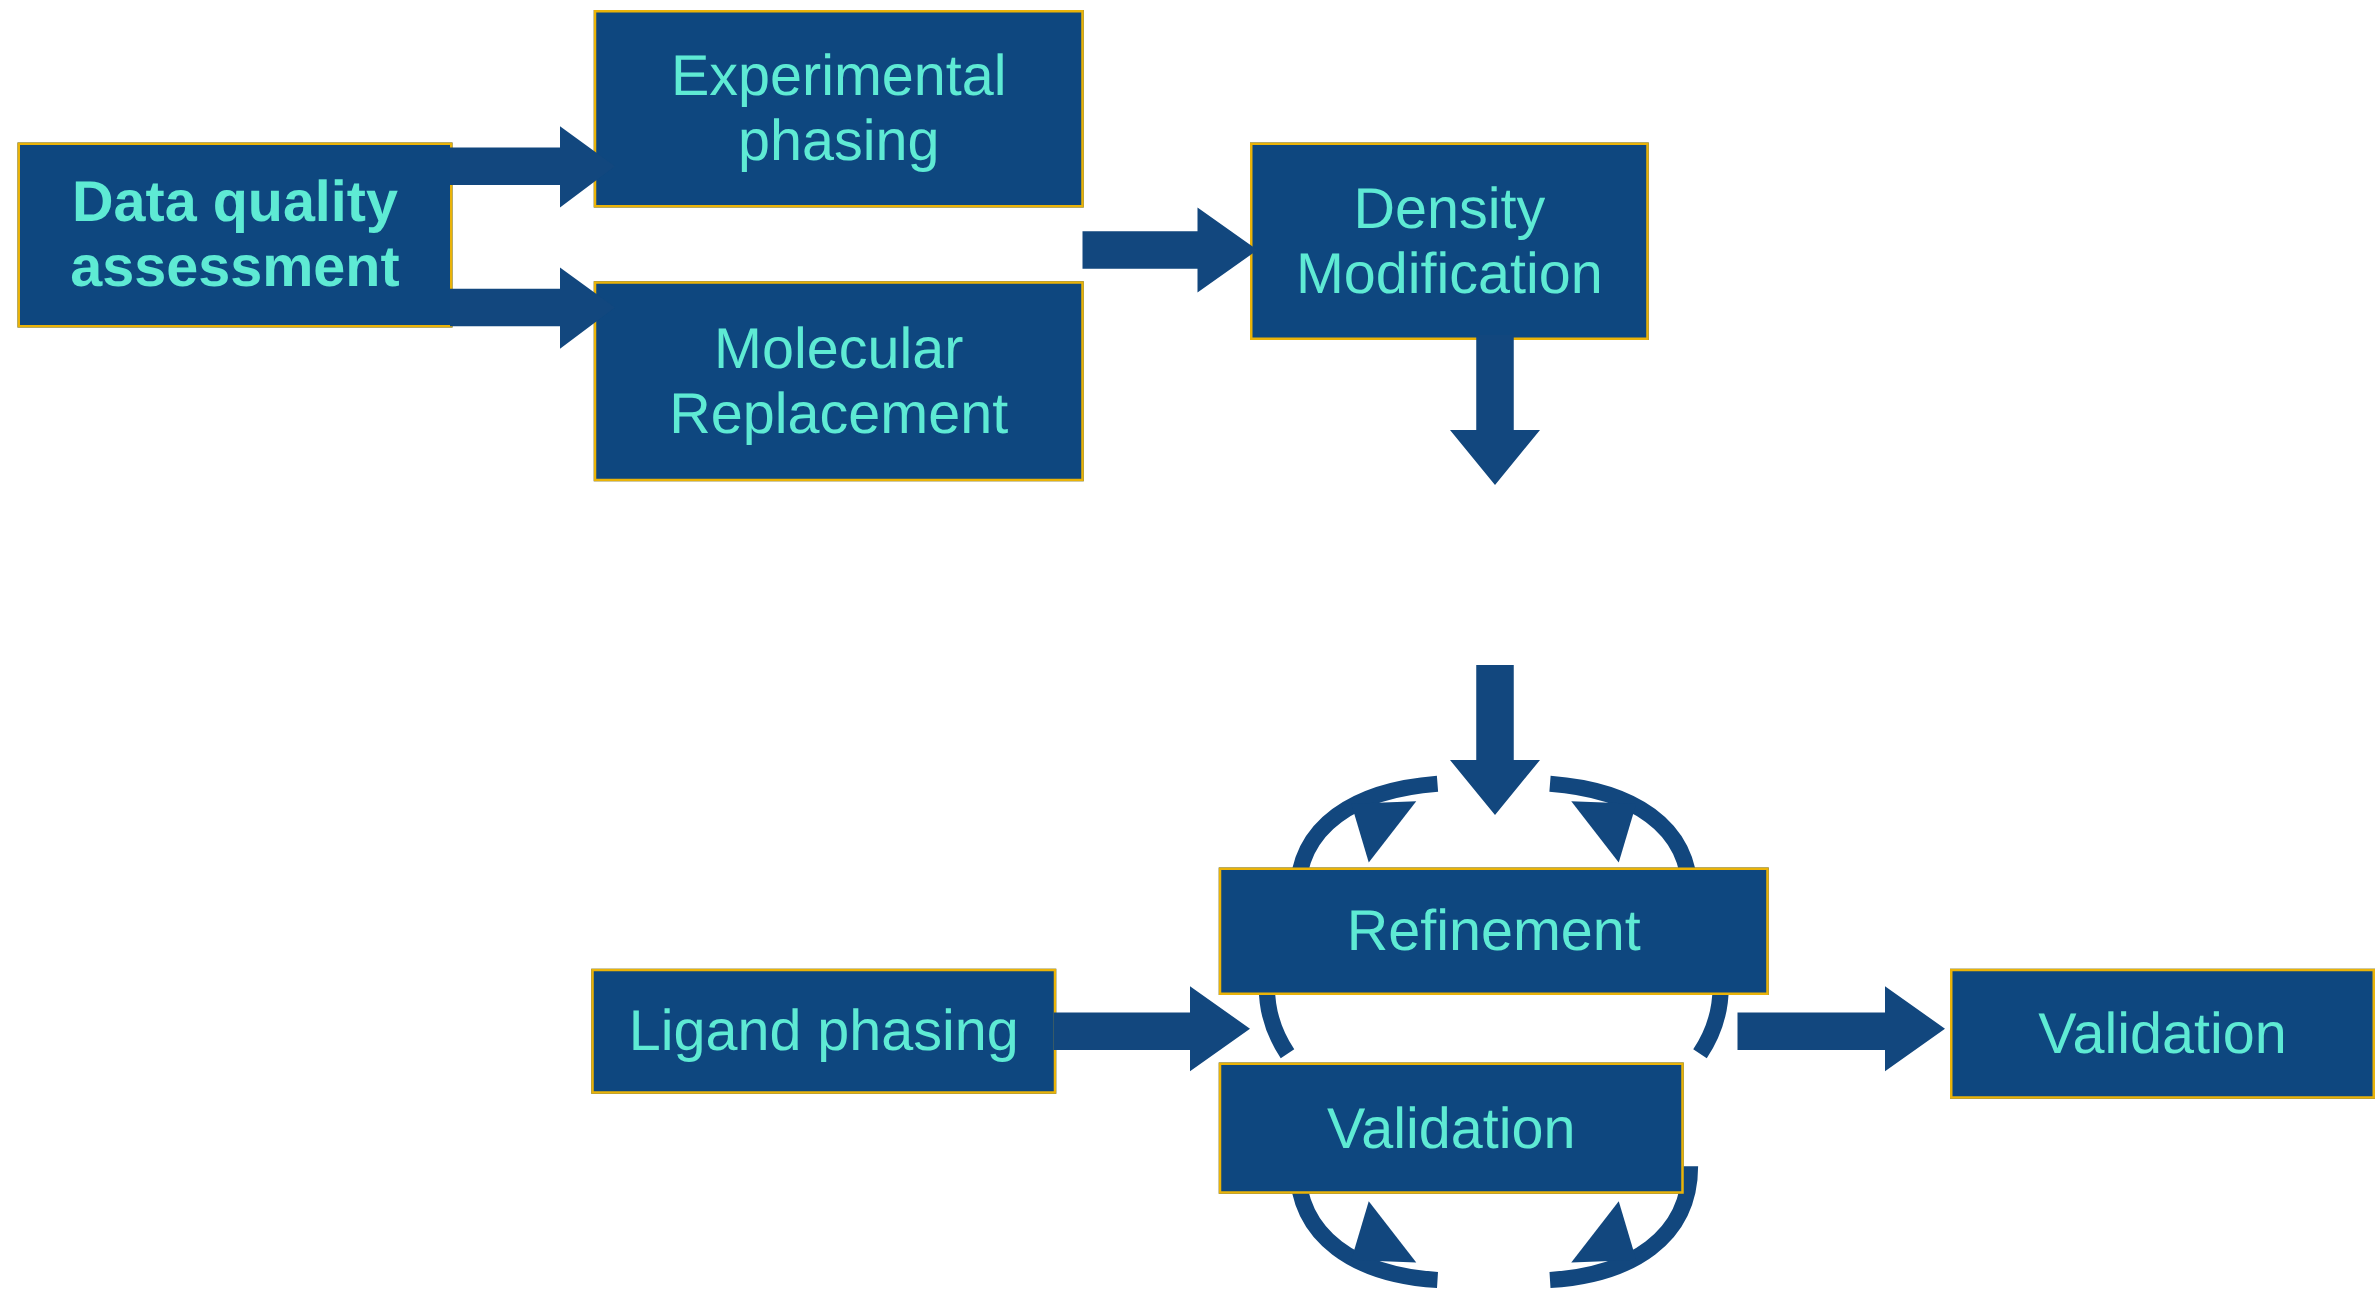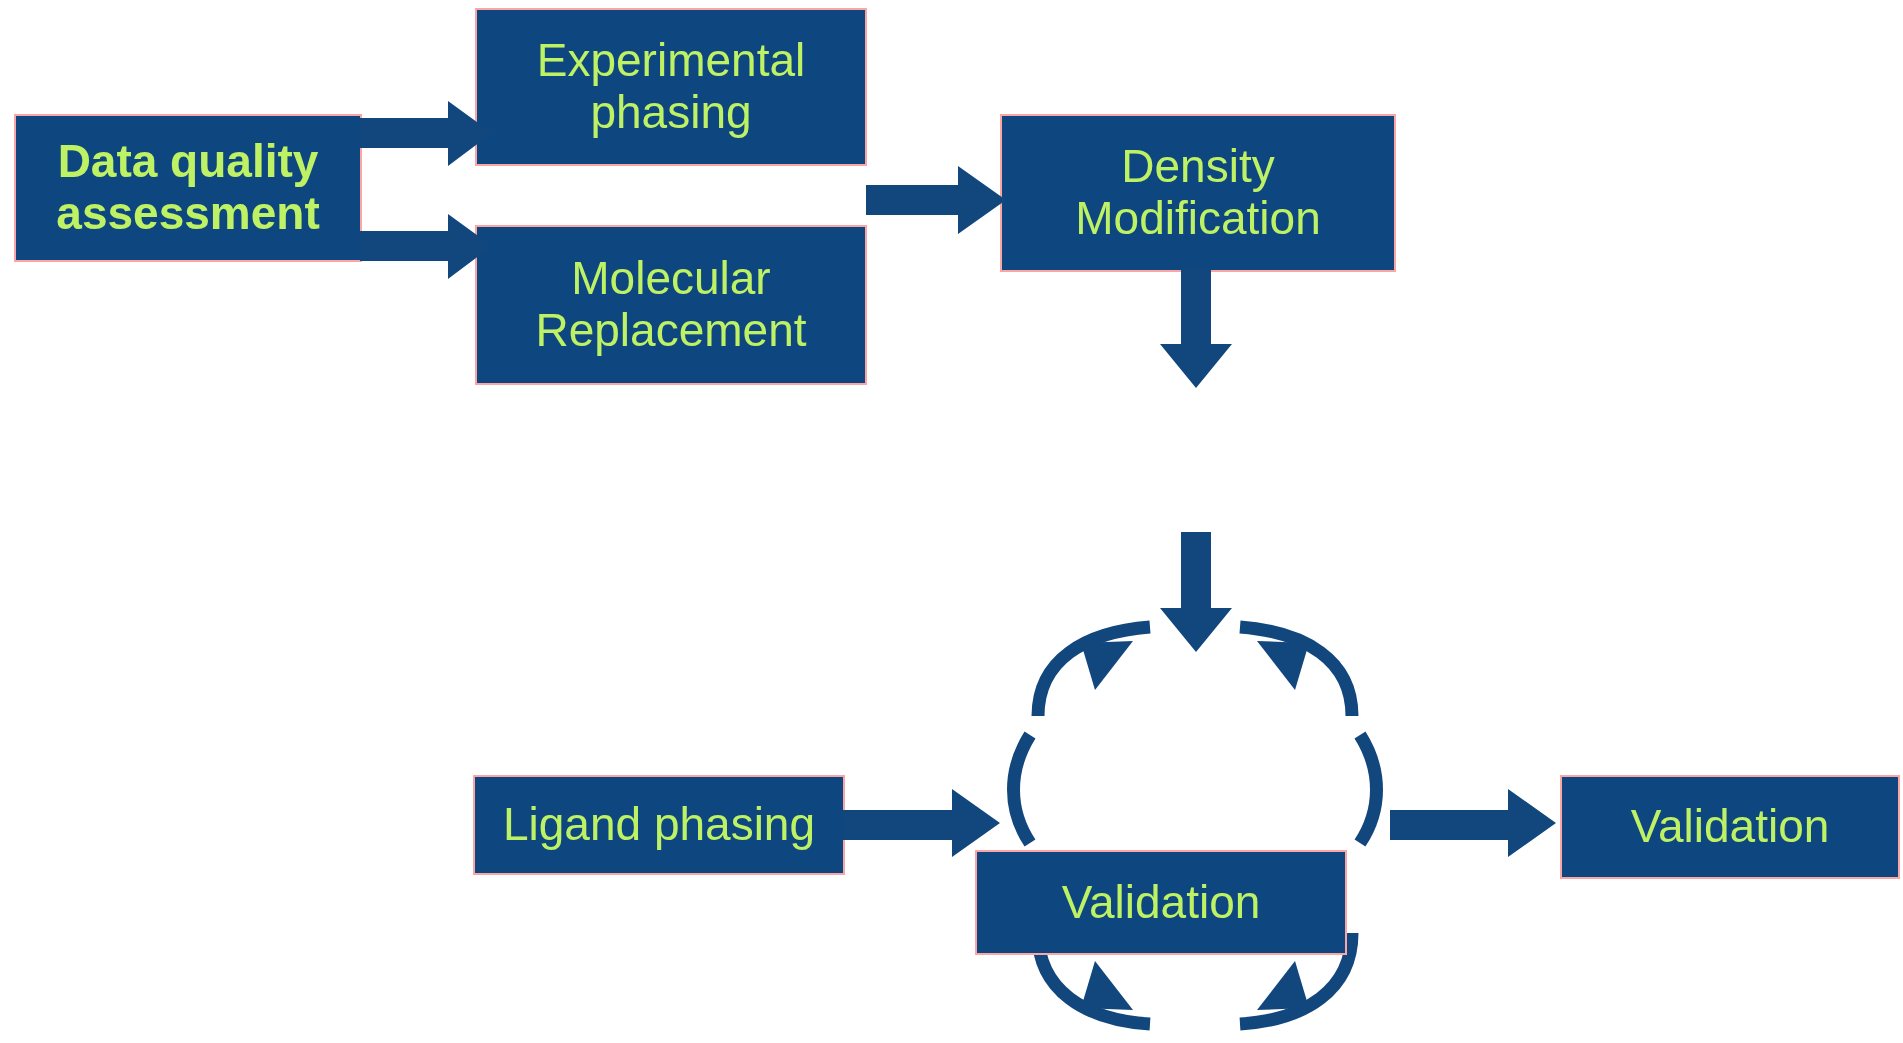--- a/index.html
+++ b/index.html
@@ -16,23 +16,23 @@
   }
   #canvas {
     position: absolute;
     left: 0; top: 0;
     width: 1903px;
     height: 1043px;
   }
   .node {
     position: absolute;
     background: #0E477F;
-    border: 2px solid #fca5a5;
+    border: 2px solid #eab308;
     box-sizing: border-box;
-    color: #bef264;
+    color: #5eead4;
     display: flex;
     align-items: center;
     justify-content: center;
     text-align: center;
     line-height: 1.12;
     font-size: 46px;
     font-family: "Liberation Sans", sans-serif;
     white-space: pre-line;
     z-index: 5;
   }
@@ -89,24 +89,25 @@
 
   <div class="node" style="left:14px; top:114px; width:348px; height:148px;font-weight:bold;">Data quality
 assessment</div>
 
   <div class="node" style="left:475px; top:8px; width:392px; height:158px;">Experimental
 phasing</div>
 
   <div class="node" style="left:475px; top:225px; width:392px; height:160px;">Molecular
 Replacement</div>
 
-  <div class="node" style="left:1000px; top:114px; width:396px; height:158px;">Density
+  <div class="node" style="left:1000px; top:114px; width:319px; height:158px;">Density
 Modification</div>
 
 
+  <div class="node" style="left:975px; top:694px; width:440px; height:102px;">Refinement</div>
 
   <div class="node" style="left:975px; top:850px; width:372px; height:105px;">Validation</div>
 
   <div class="node" style="left:473px; top:775px; width:372px; height:100px;">Ligand phasing</div>
 
   <div class="node" style="left:1560px; top:775px; width:340px; height:104px;">Validation</div>
 
 </div>
 
 </body></html>

